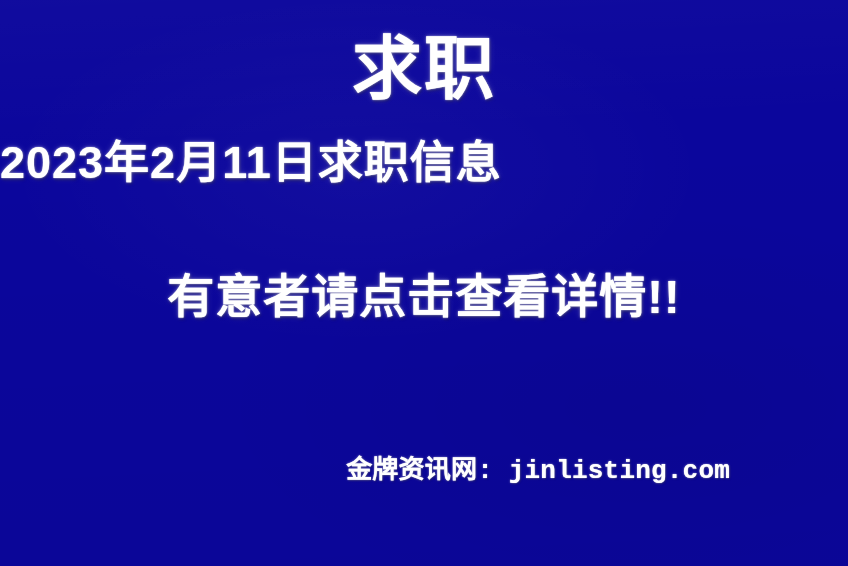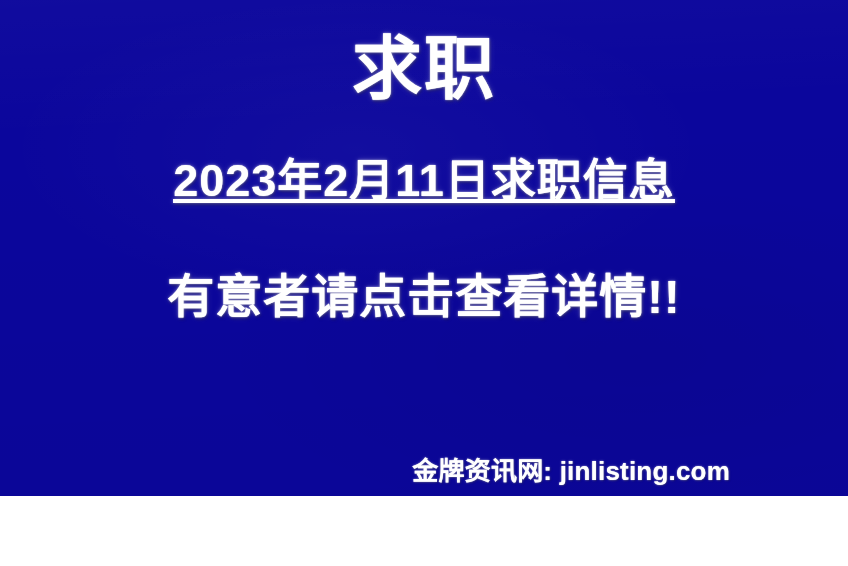--- a/index.html
+++ b/index.html
@@ -11,21 +11,21 @@
   body {
     width: 848px;
     height: 566px;
     overflow: hidden;
     font-family: "Liberation Sans", "DejaVu Sans", sans-serif;
   }
 
   #poster {
     position: relative;
     width: 848px;
-    height: 496px;
+    height: 566px;
     background: #0b069c;
     overflow: hidden;
     -webkit-font-smoothing: antialiased;
   }
 
   
   #poster::before {
     content: "";
     position: absolute;
     inset: 0;
@@ -61,27 +61,25 @@
   #headline {
     top: 34px;
     left: 0;
     width: 848px;
     text-align: center;
     font-size: 70px;
     letter-spacing: 2px;
   }
 
   #body-line-1 {
-    top: 158px;
+    top: 140px;
     left: 0;
     width: 848px;
-    text-align: center;
     font-size: 45px;
     letter-spacing: 1px;
-    text-decoration: underline;
   }
 
   #body-line-2 {
     top: 228px;
     left: 0;
     width: 848px;
     text-align: center;
     font-size: 47px;
     letter-spacing: 1px;
     margin-top: 45px;
@@ -89,20 +87,21 @@
 
   #footer-credit {
     top: 458px;
     right: 118px;
     font-size: 26px;
     letter-spacing: 0.2px;
     text-shadow:
       0 0 1px rgba(255,255,255,0.8),
       0 0 3px rgba(255,255,255,0.35),
       1px 1px 2px rgba(0,0,0,0.35);
+    font-family: Liberation Mono, monospace;
   }
 </style>
 </head>
 <body>
 
 <div id="poster">
   <div class="layer">
 
     <div class="txt" id="headline">求职</div>
 

